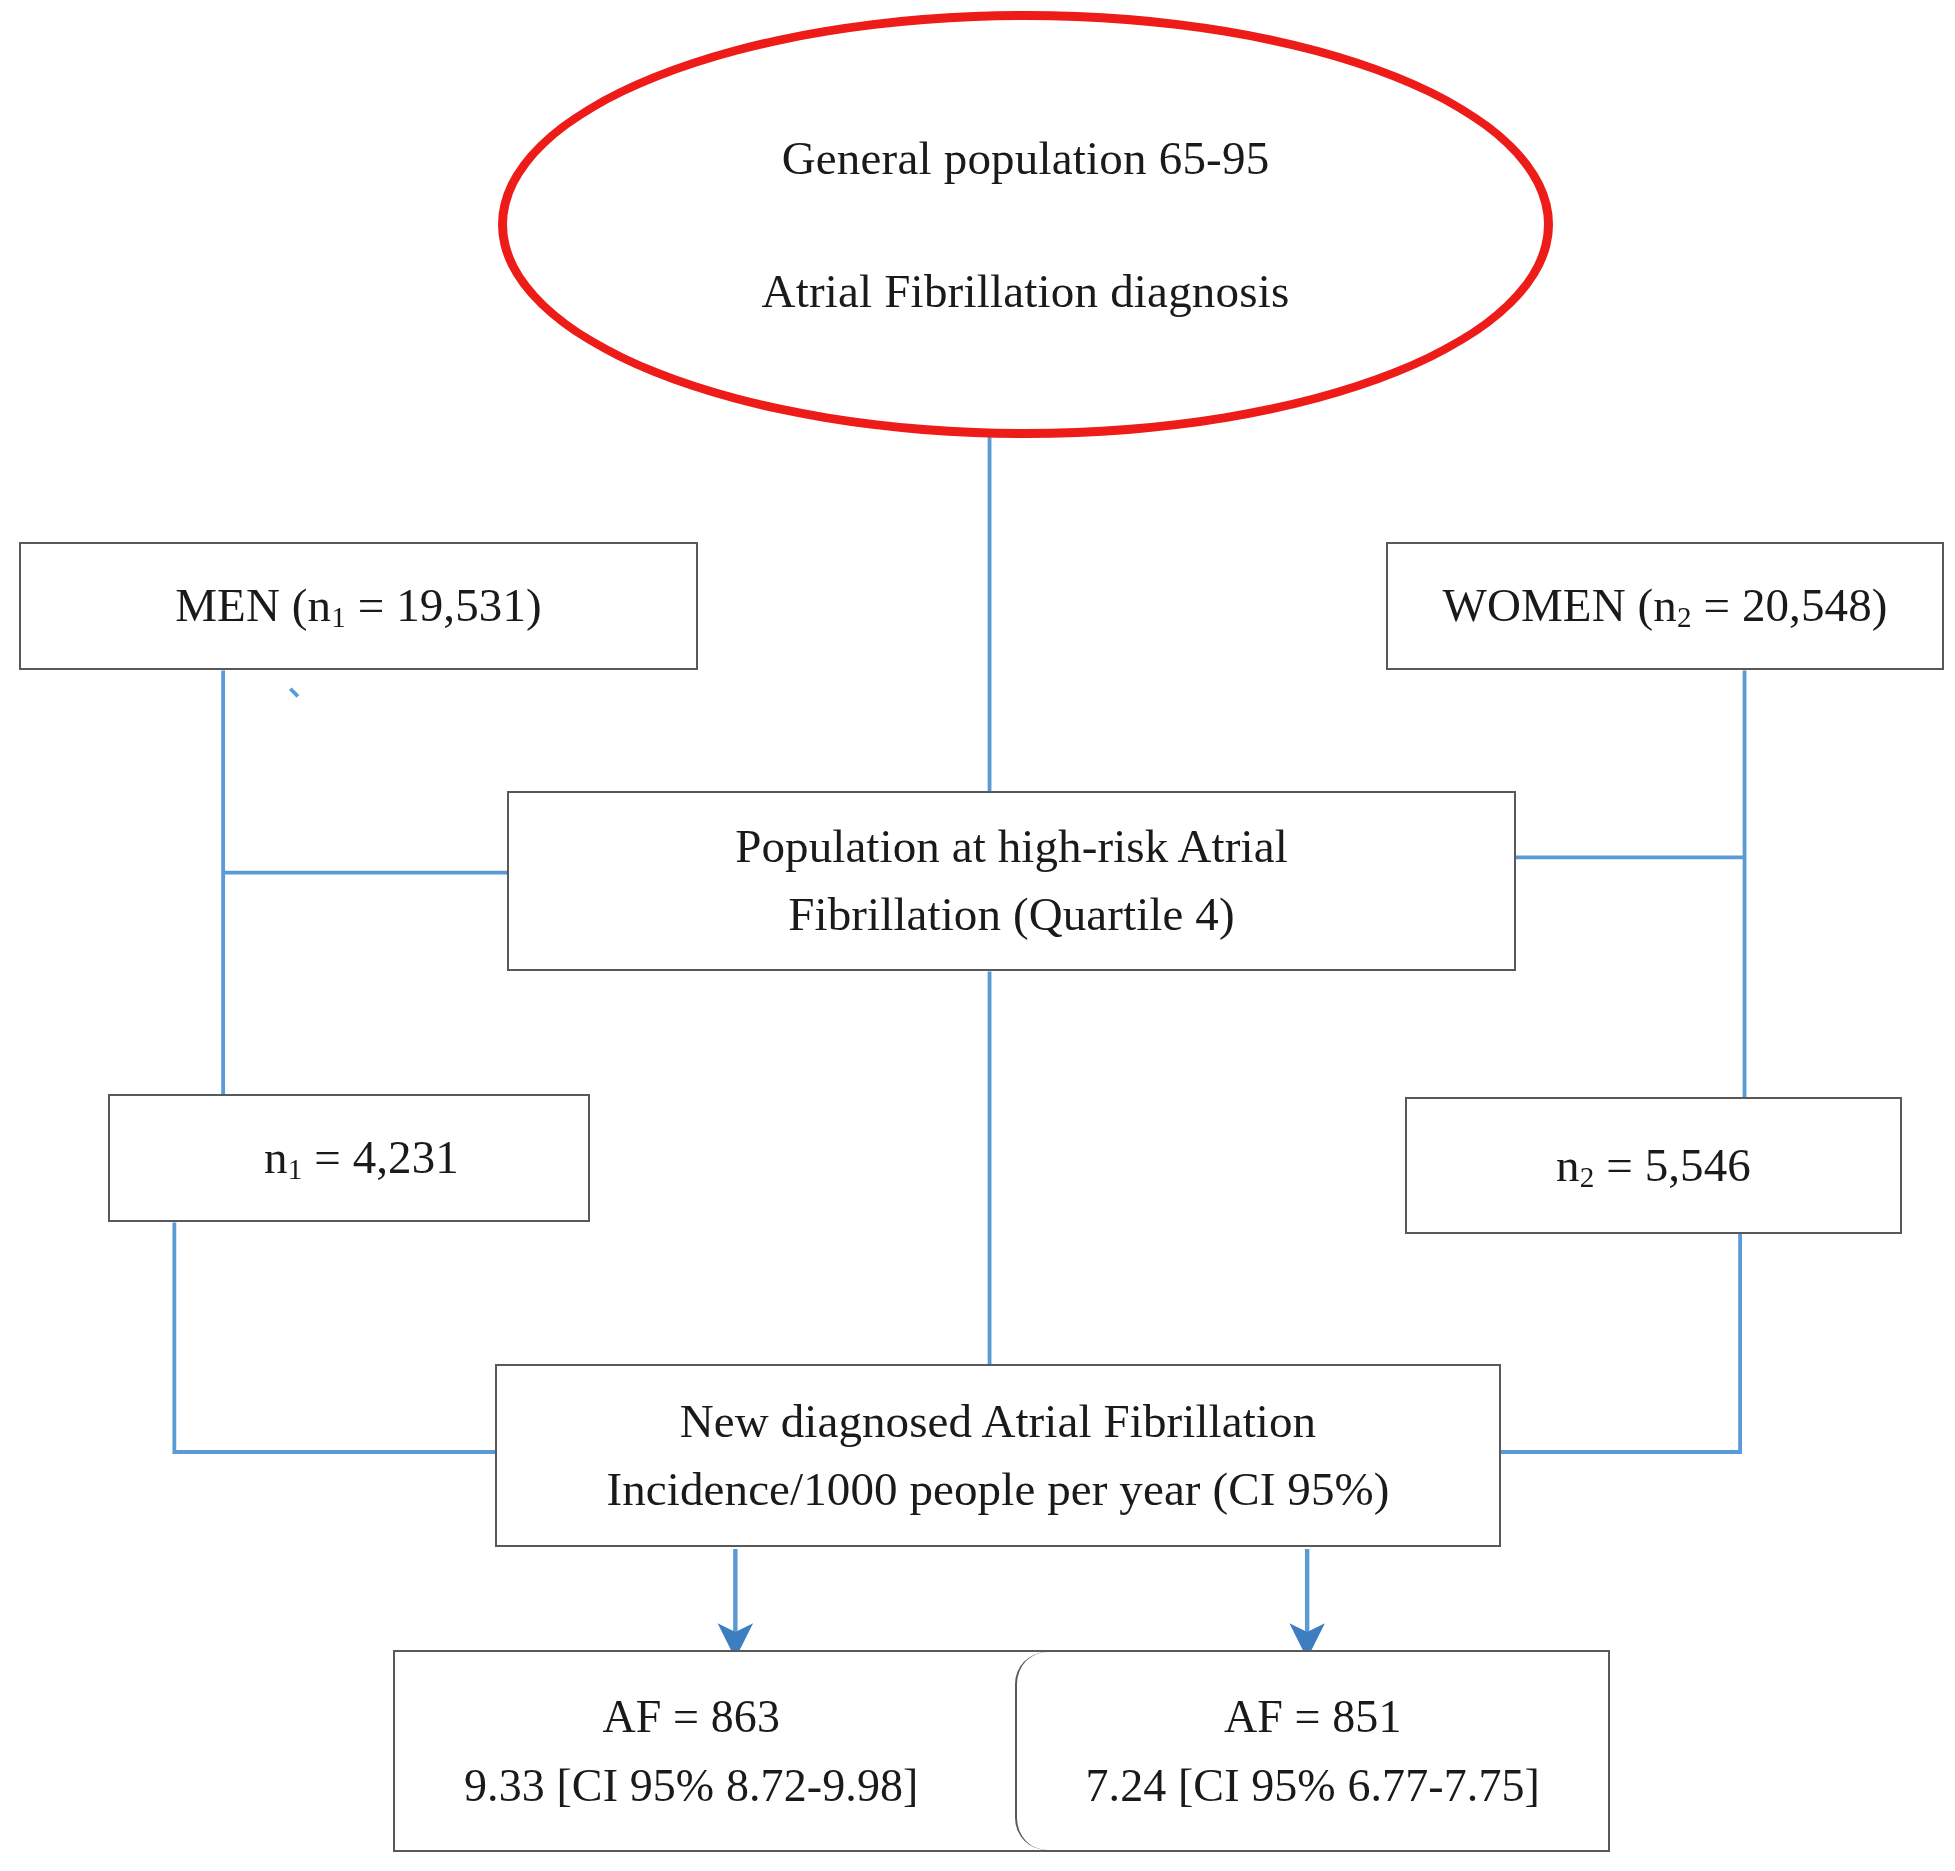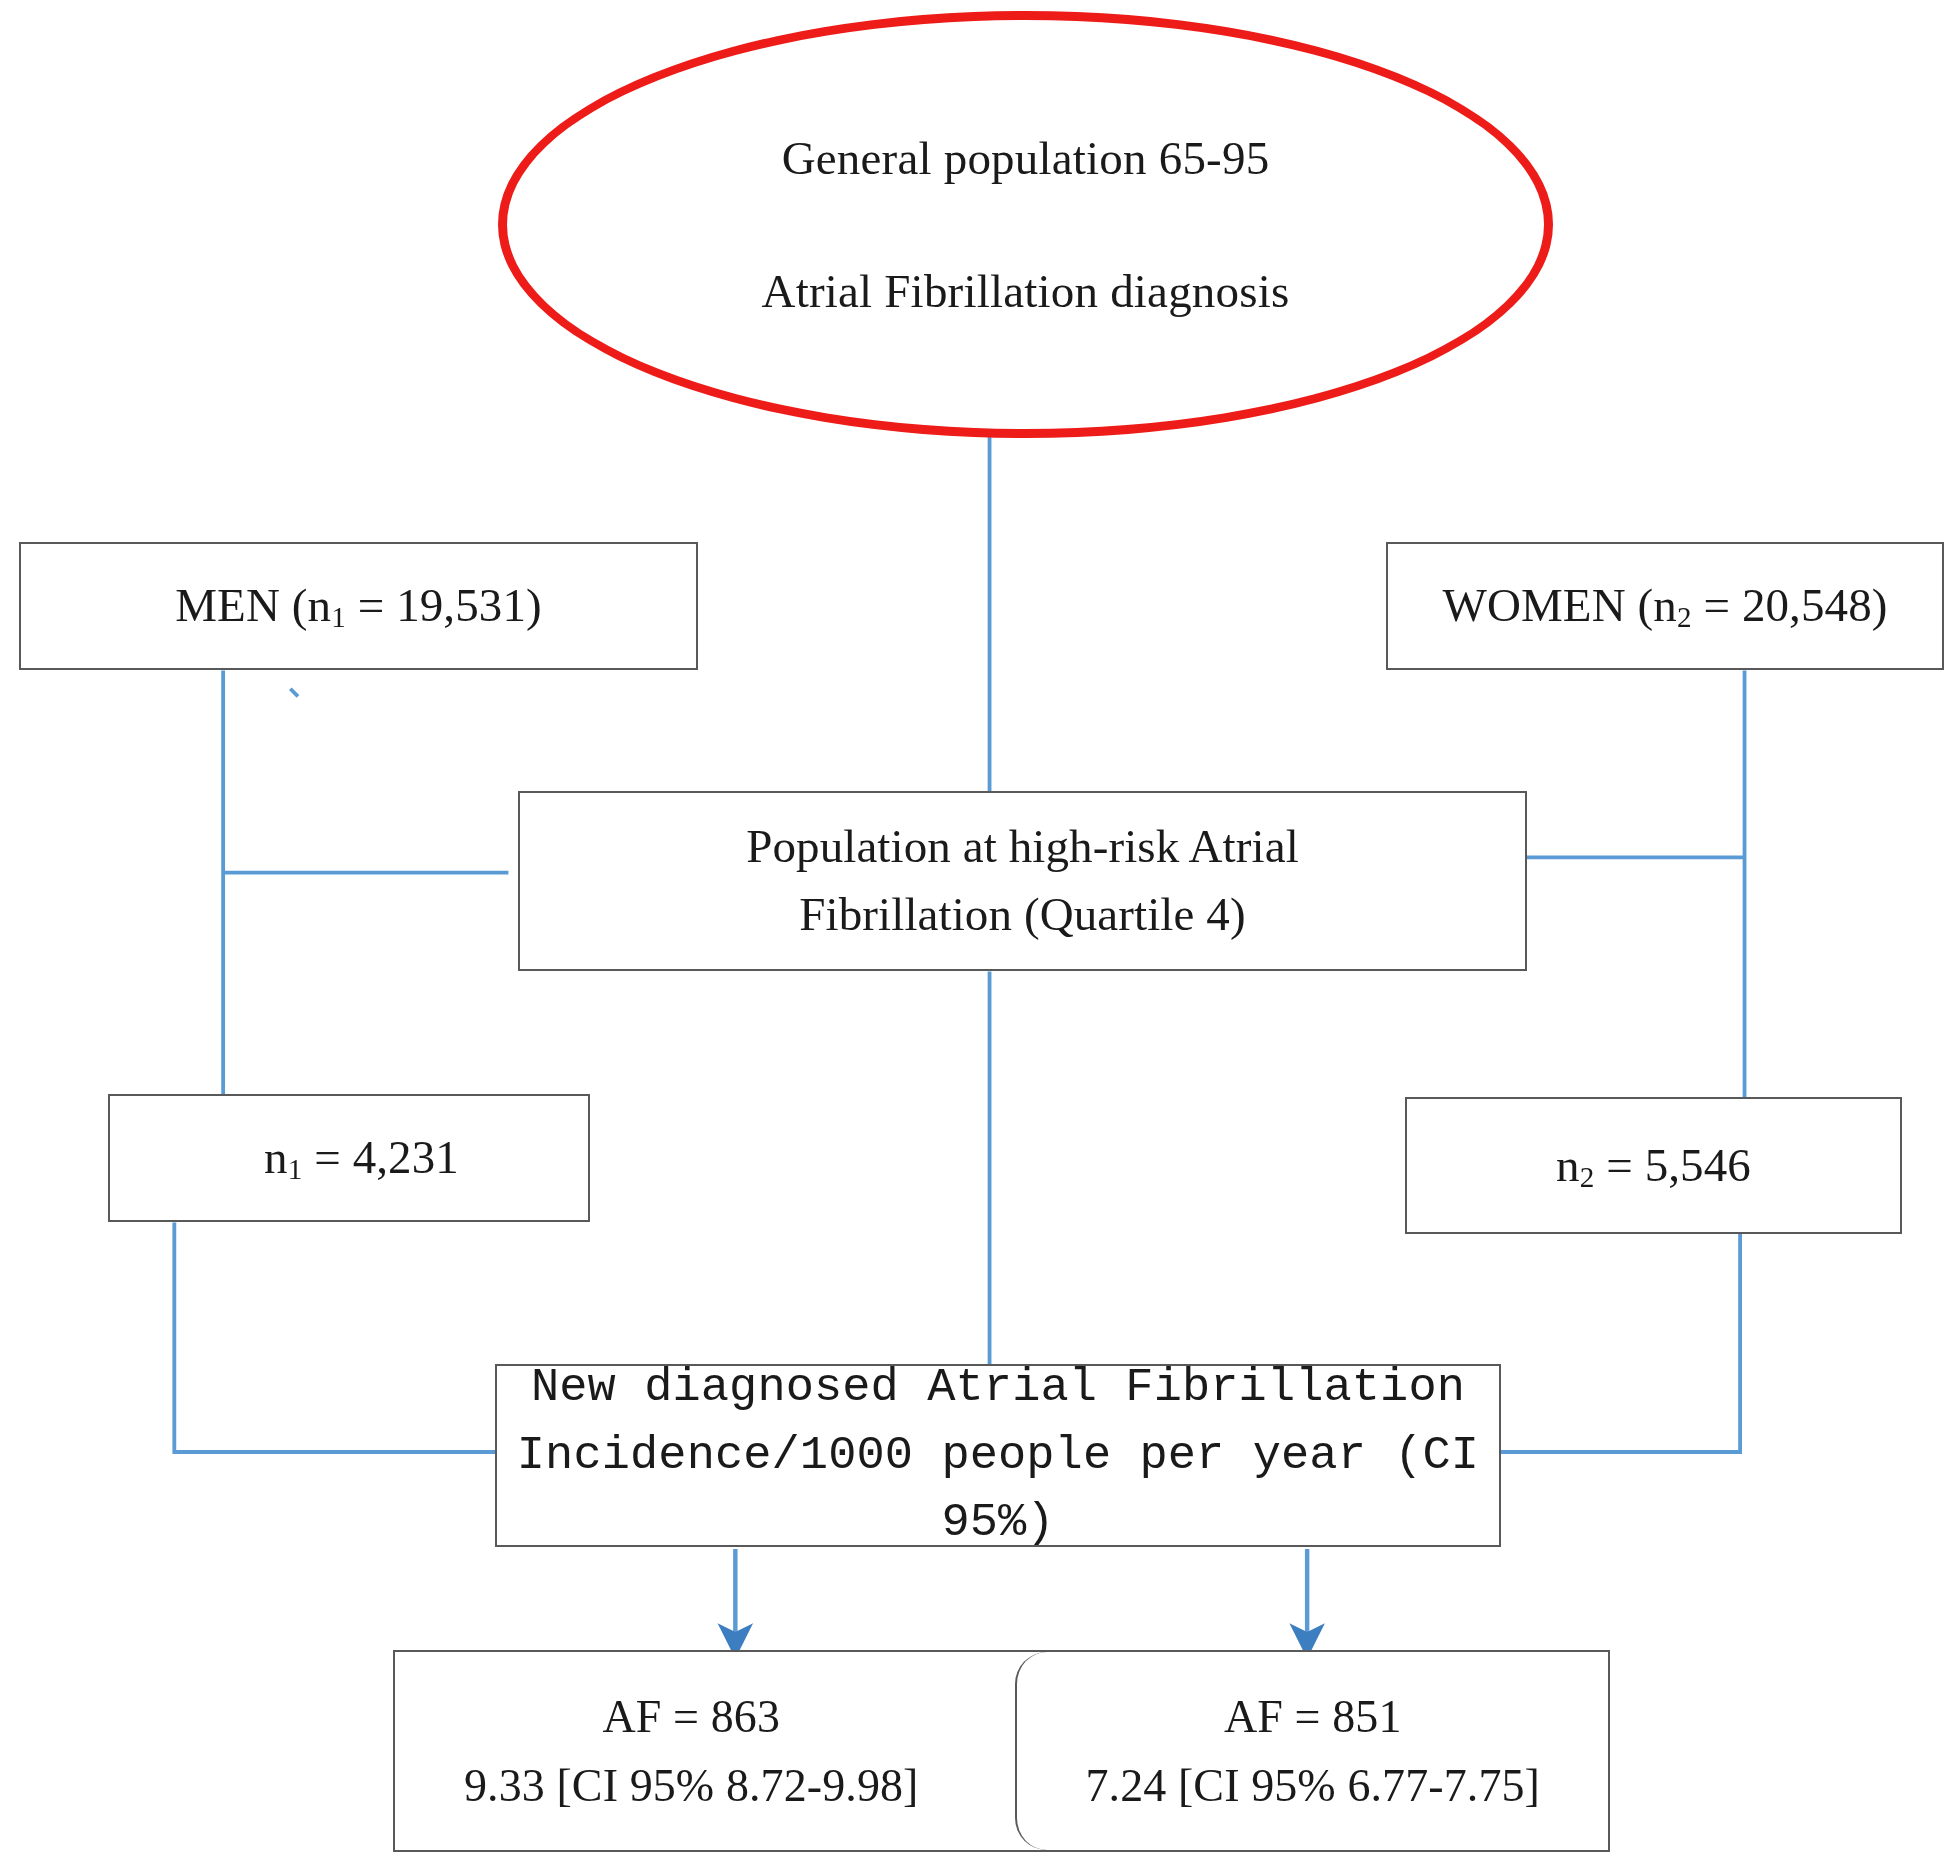--- a/index.html
+++ b/index.html
@@ -72,24 +72,24 @@
   }
   sub {
     font-size: 0.62em;
     line-height: 0;
     vertical-align: -0.22em;
   }
 
   
   #node-men      { left: 19px;   top: 542px;  width: 679px;  height: 128px; }
   #node-women    { left: 1386px; top: 542px;  width: 558px;  height: 128px; }
-  #node-highrisk { left: 518px;  top: 791px; width: 1009px; height: 180px; }
+  #node-highrisk { left: 507px;  top: 791px; width: 1009px; height: 180px; }
   #node-n1       { left: 108px;  top: 1094px; width: 482px;  height: 128px; padding-left: 25px; }
   #node-n2       { left: 1405px; top: 1097px; width: 497px;  height: 137px; }
-  #node-newdx    { left: 495px;  top: 1364px; width: 1006px; height: 183px; font-family: Liberation Mono, monospace; }
+  #node-newdx    { left: 495px;  top: 1364px; width: 1006px; height: 183px; }
 
   
   #node-results {
     position: absolute;
     left: 393px;
     top: 1650px;
     width: 1217px;
     height: 202px;
     box-sizing: border-box;
     border: 2.5px solid #595959;

